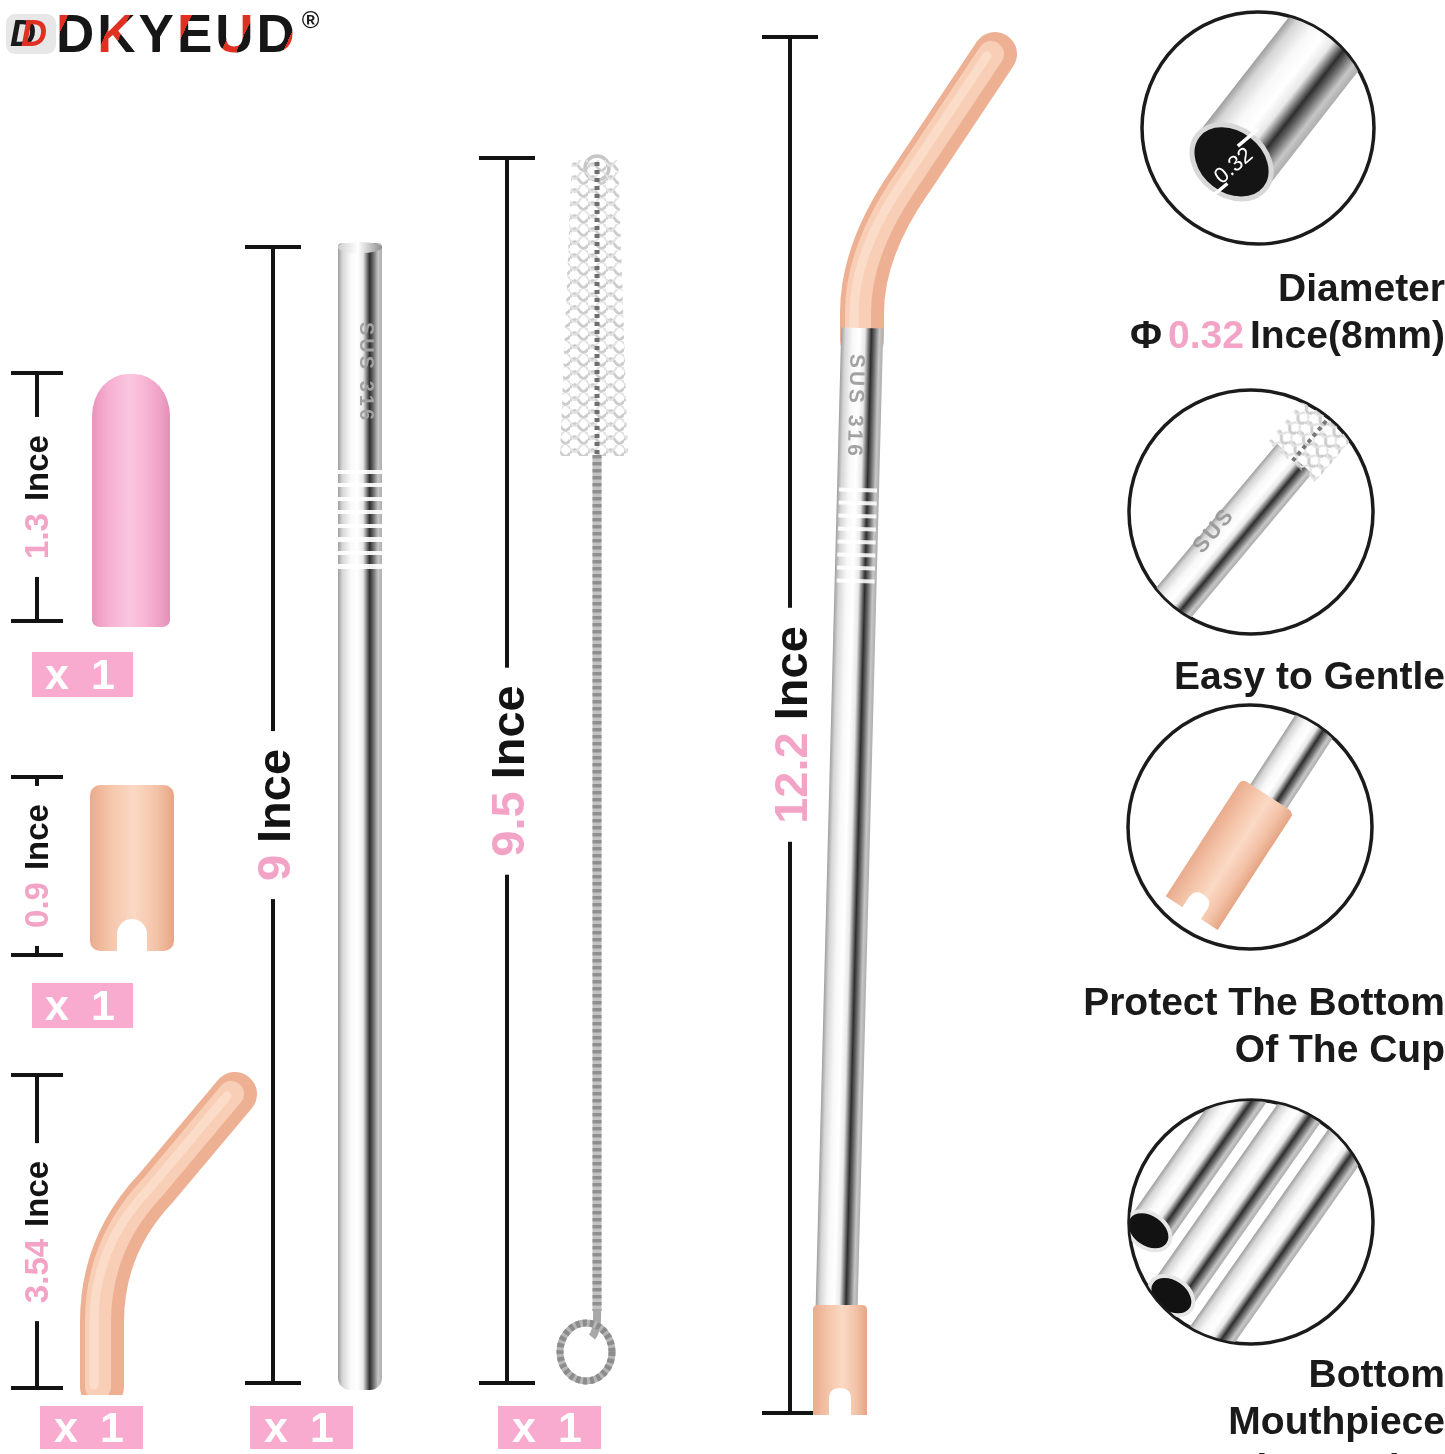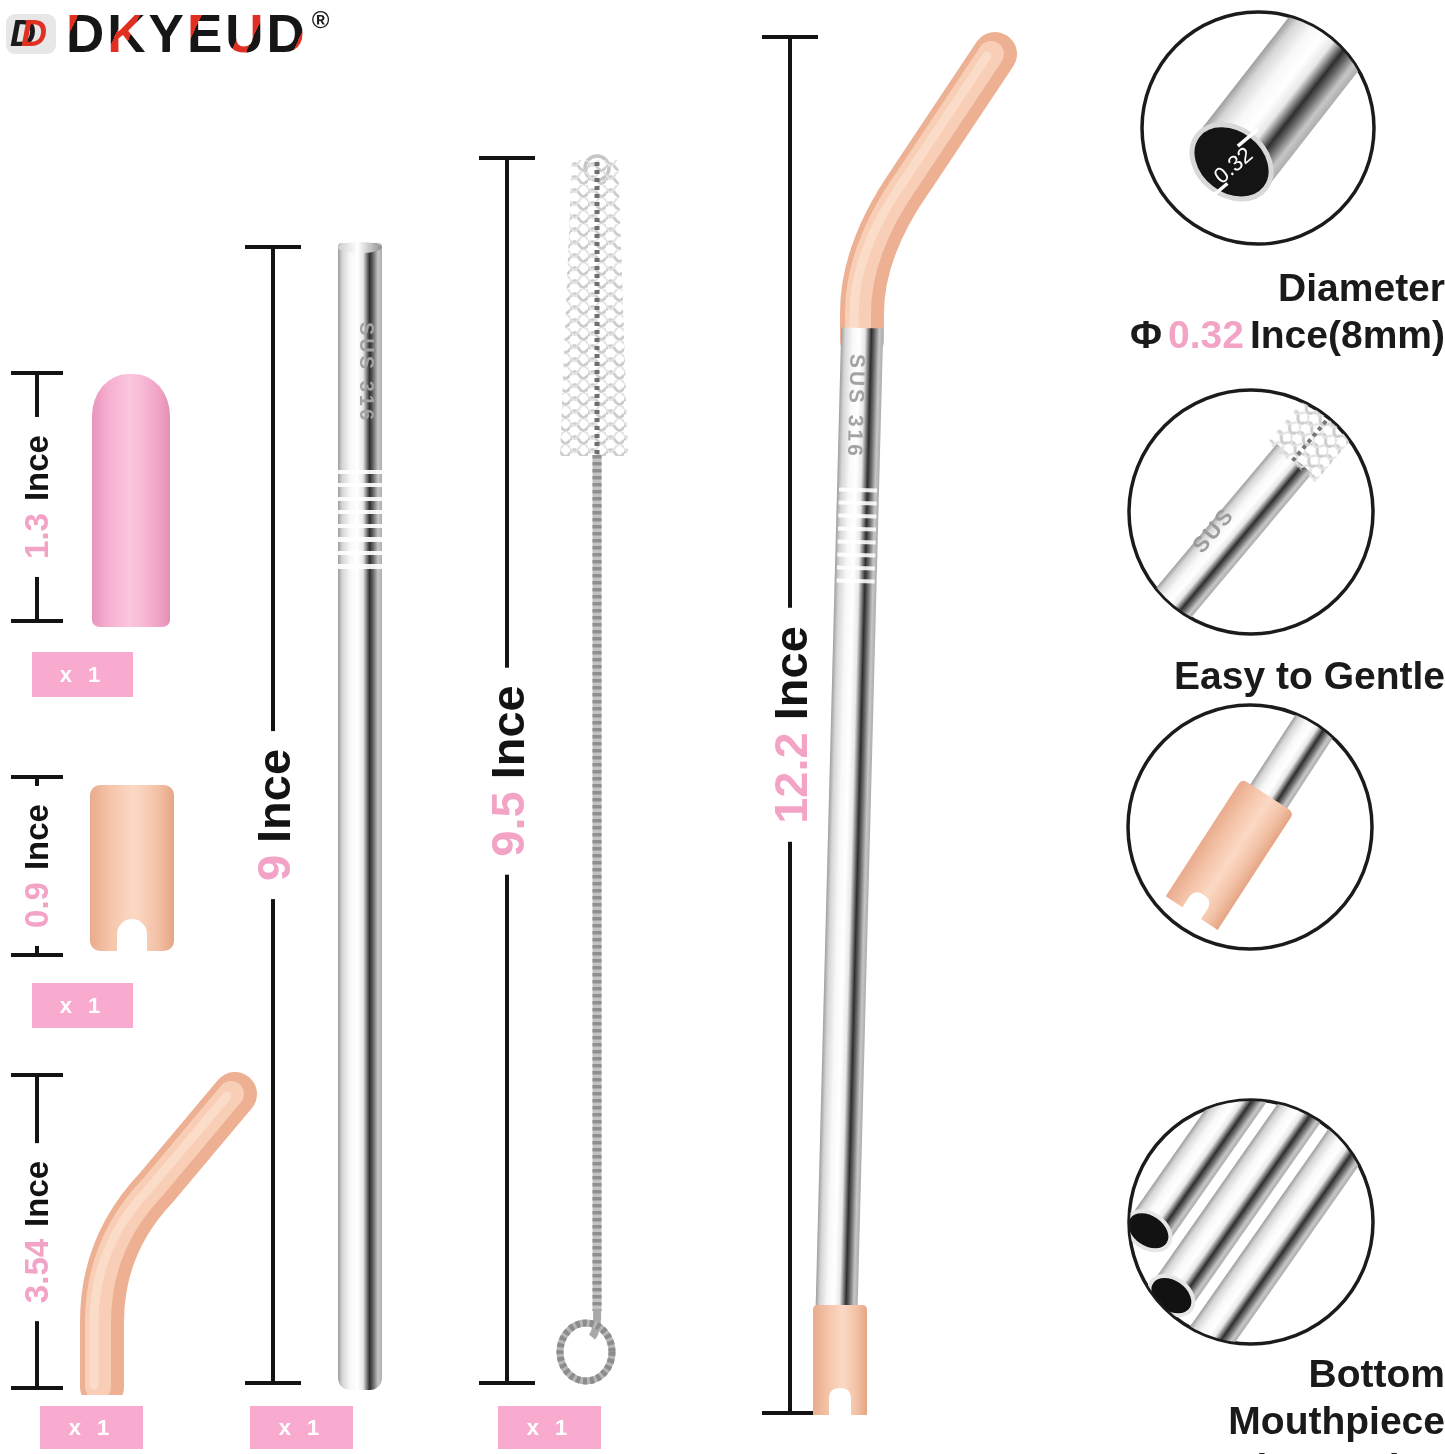--- a/index.html
+++ b/index.html
@@ -4,37 +4,37 @@
 <style>
   html,body{margin:0;padding:0;background:#fff;}
   .canvas{position:relative;width:1445px;height:1454px;background:#fff;overflow:hidden;
           font-family:"Liberation Sans",sans-serif;}
   
   .logo{position:absolute;left:6px;top:8px;display:flex;align-items:flex-start;}
   .logo-icon{position:relative;width:50px;height:40px;margin-top:6px;background:#e7e7e7;border-radius:9px;}
   .logo-icon .di{position:absolute;font-weight:900;font-size:36px;line-height:40px;font-style:italic;}
   .logo-icon .d-black{left:4px;top:0;color:#1a1a1a;}
   .logo-icon .d-red{left:15px;top:0;color:#e03022;}
-  .logo-text{margin-left:10px;font-weight:900;font-size:53px;line-height:52px;letter-spacing:3px;
+  .logo-text{font-weight:900;font-size:53px;line-height:52px;letter-spacing:3px;
              color:#161616;background:repeating-linear-gradient(115deg,#e03022 0 14px,#161616 14px 56px);
              -webkit-background-clip:text;background-clip:text;-webkit-text-fill-color:transparent;}
   .logo-reg{font-size:24px;font-weight:bold;color:#1a1a1a;margin-left:4px;line-height:24px;}
   
   .dim{position:absolute;}
   .dim .cap{position:absolute;left:0;width:100%;height:4px;background:#131313;}
   .dim .cap.top{top:0;}
   .dim .cap.bot{bottom:0;}
   .dim .vline{position:absolute;left:calc(50% - 2px);top:2px;bottom:2px;width:4px;background:#131313;}
   .dim .dlabel{position:absolute;top:50%;left:50%;transform:translate(-50%,-50%) rotate(-90deg);
                white-space:nowrap;background:#fff;padding:0 18px;font-weight:bold;color:#131313;}
   .dim.small .dlabel{font-size:33px;}
   .dim.large .dlabel{font-size:47px;}
   .dlabel .num{color:#f2a3c6;margin-right:12px;}
   
-  .qty{position:absolute;background:#f8abce;color:#fff;font-weight:bold;font-size:22px;
+  .qty{position:absolute;background:#f8abce;color:#fff;font-weight:bold;font-size:43px;
        letter-spacing:5px;display:flex;align-items:center;justify-content:center;}
   
   .tip-pink{position:absolute;left:92px;top:374px;width:78px;height:253px;
     border-radius:36px 36px 8px 8px / 42px 42px 7px 7px;
     background:linear-gradient(90deg,#e995bb,#f6aed0 20%,#fbc6de 48%,#f8b9d6 65%,#eea0c5 88%,#e38fb5);}
   .foot-peach{position:absolute;left:90px;top:785px;width:84px;height:166px;border-radius:10px;
     background:linear-gradient(90deg,#e9ab8d,#f5c6ab 25%,#fbd9c4 52%,#f3c2a7 80%,#e5a584);}
   .foot-peach .notch{position:absolute;left:calc(50% - 15px);bottom:-1px;width:30px;height:33px;
     background:#fff;border-radius:15px 15px 0 0;}
   
@@ -284,20 +284,22 @@
   <div class="cap-text" style="top:264px;">
     <div>Diameter</div>
     <div>
       <span>Φ</span><span class="pinkval">0.32</span><span>Ince(8mm)</span>
     </div>
   </div>
 
   <div class="cap-text" style="top:652px;">Easy to Gentle</div>
 
   <div class="cap-text" style="top:978px;">
+    <div>Protect The Bottom</div>
+    <div>Of The Cup</div>
   </div>
 
   <div class="cap-text" style="top:1350px;">
     <div>Bottom Mouthpiece</div>
     <div>Gentle On Lips</div>
   </div>
 
 </div>
 
 </body></html>

